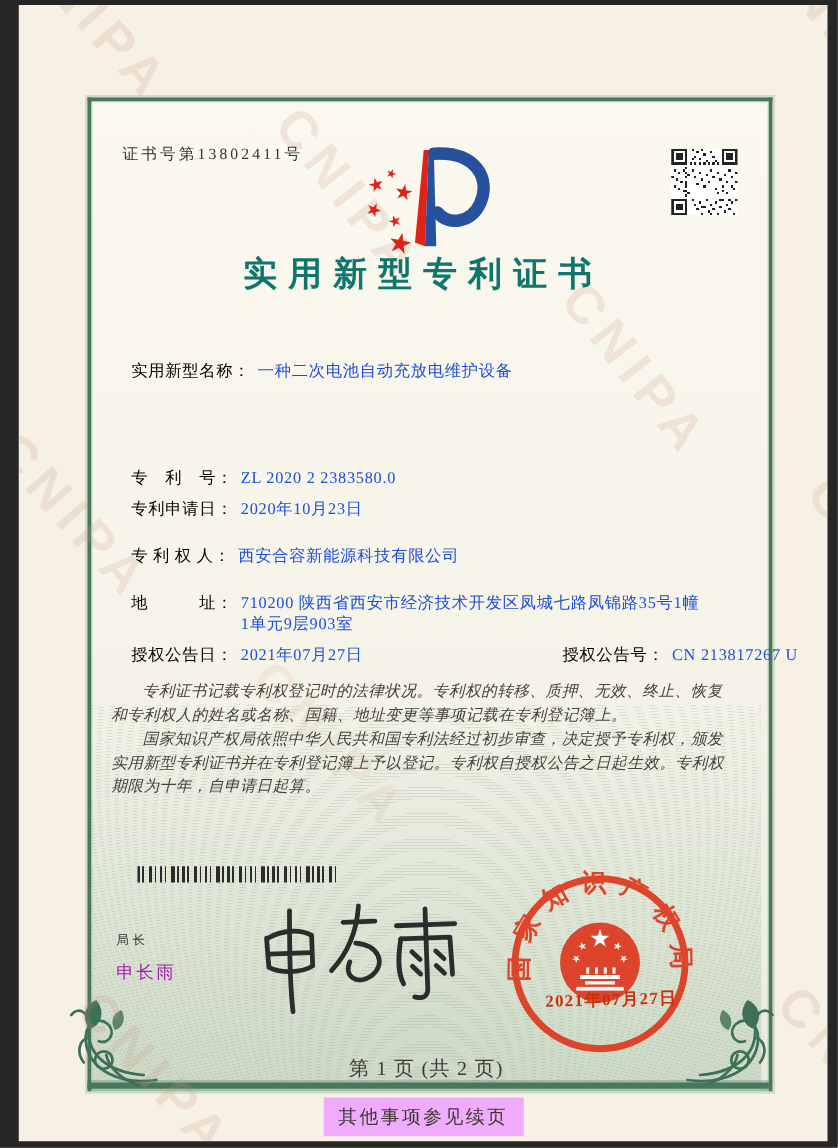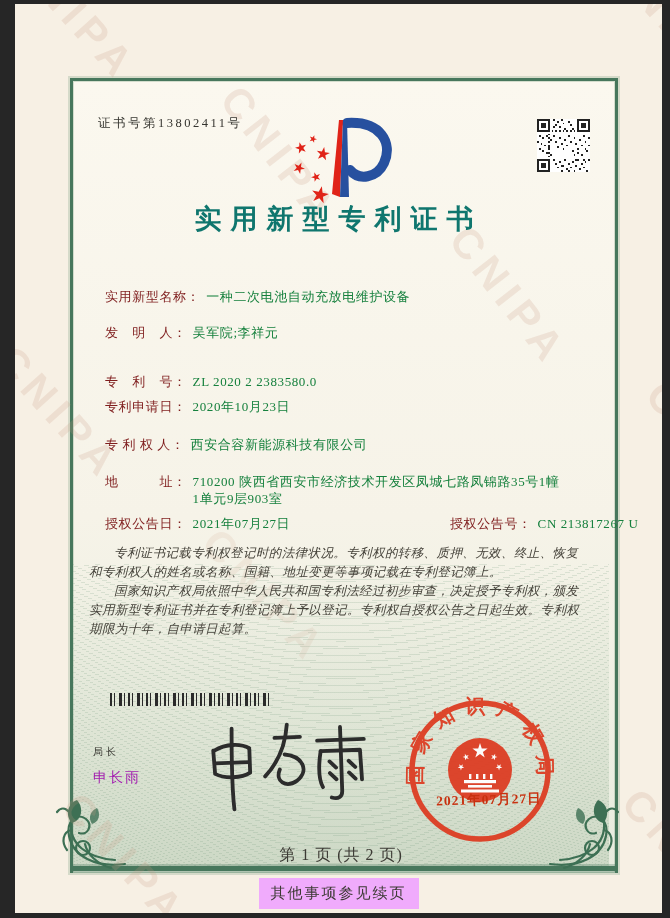--- a/index.html
+++ b/index.html
@@ -29,22 +29,22 @@
 
   
   .cert-no{position:absolute;left:83px;top:111px;font-size:12.5px;letter-spacing:2.5px;color:#35342f;text-align:center;}
   .qr{position:absolute;left:522px;top:115px;width:53px;height:53px;}
   .logo{position:absolute;left:272px;top:113px;width:118px;height:88px;}
   .title{position:absolute;left:0;top:197px;width:647px;text-align:center;
          font-size:27px;font-weight:bold;letter-spacing:9px;color:#0f766e;}
 
   
   .row{position:absolute;left:90px;font-size:13px;color:#3c3a34;letter-spacing:.6px;line-height:17px;}
-  .row .lbl{display:inline-block;vertical-align:top;color:#7f1d1d;font-family:Liberation Serif, serif;}
-  .row .val{display:inline-block;vertical-align:top;margin-left:6px;color:#15803d;}
+  .row .lbl{display:inline-block;vertical-align:top;color:#000000;font-family:Liberation Serif, serif;}
+  .row .val{display:inline-block;vertical-align:top;margin-left:6px;color:#1d4ed8;}
   .addr-val{width:372px;}
   .col2{position:absolute;left:345px;top:0;white-space:nowrap;}
 
   
   .body-text{position:absolute;left:74px;top:540px;width:500px;font-size:12.5px;line-height:19px;
              color:#45423a;font-style:italic;letter-spacing:.4px;}
   .body-text p{margin:0;text-indent:2em;}
 
   
   .barcode{position:absolute;left:95px;top:689px;width:160px;height:13px;
@@ -144,23 +144,20 @@
       <use href="#star" transform="translate(36,37) scale(7) rotate(10)" fill="#e02318"></use>
       <use href="#star" transform="translate(12,51) scale(6) rotate(25)" fill="#e02318"></use>
       <use href="#star" transform="translate(29,60) scale(5) rotate(-20)" fill="#e02318"></use>
       <use href="#star" transform="translate(33,78) scale(9) rotate(12)" fill="#e02318"></use>
     </svg>
 
     <div class="title">实用新型专利证书</div>
 
     <div class="row" style="top:284px">
       <span class="lbl">实用新型名称：</span><span class="val">一种二次电池自动充放电维护设备</span>
-    </div>
-    <div class="row" style="top:320px">
-      <span class="lbl">发　明　人：</span><span class="val">吴军院;李祥元</span>
     </div>
     <div class="row" style="top:369px">
       <span class="lbl">专　利　号：</span><span class="val">ZL 2020 2 2383580.0</span>
     </div>
     <div class="row" style="top:394px">
       <span class="lbl">专利申请日：</span><span class="val">2020年10月23日</span>
     </div>
     <div class="row" style="top:432px">
       <span class="lbl">专 利 权 人：</span><span class="val">西安合容新能源科技有限公司</span>
     </div>

